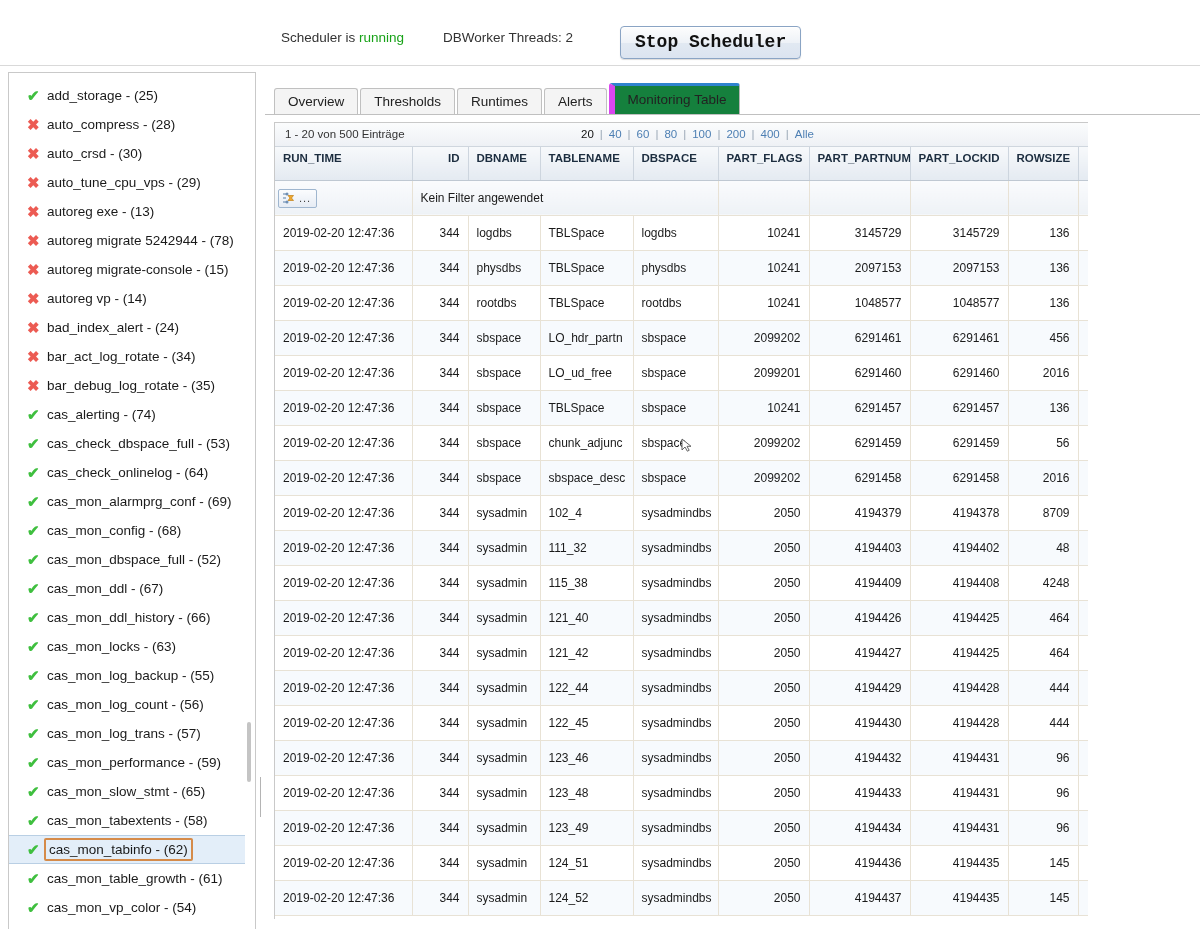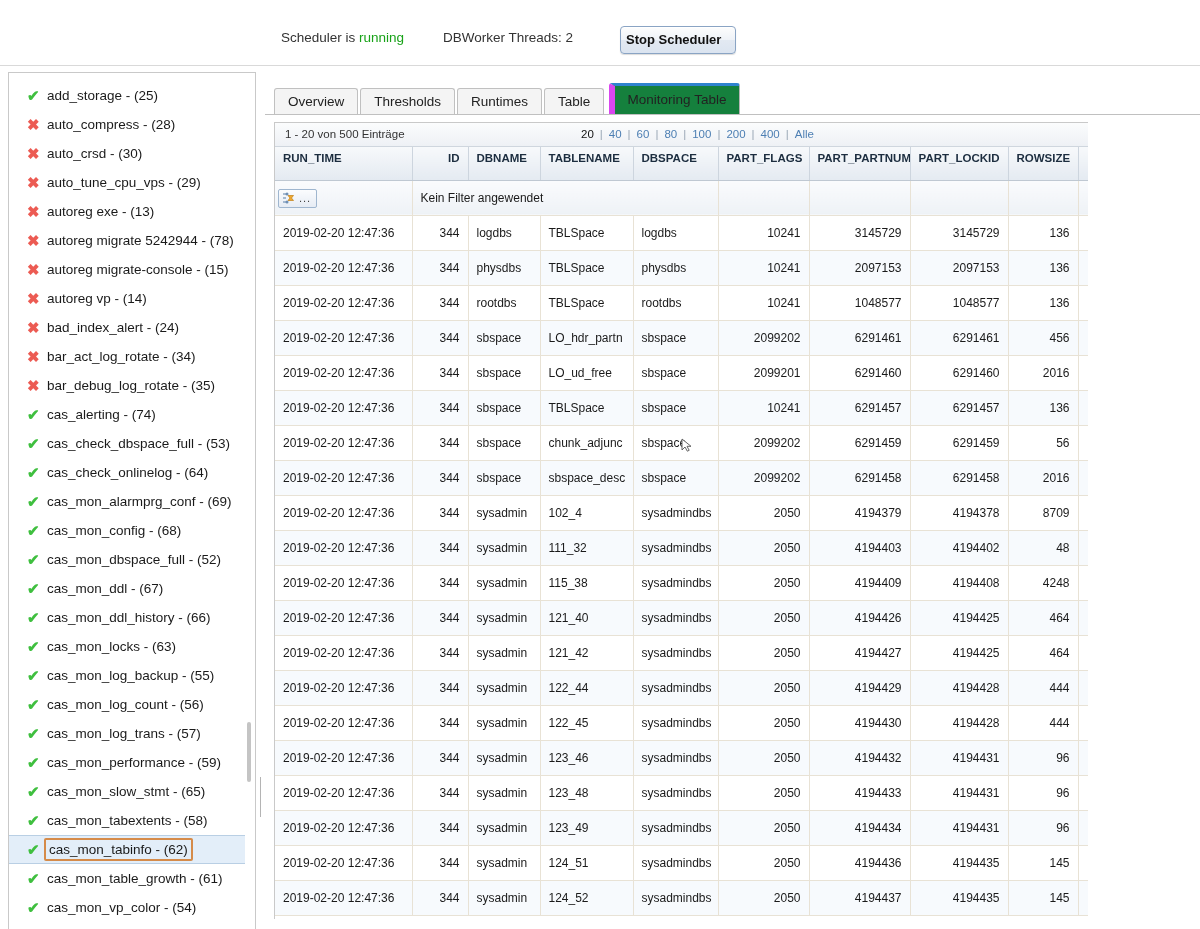--- a/index.html
+++ b/index.html
@@ -46,30 +46,30 @@
   }
   .header-threads {
     position: absolute;
     left: 443px; top: 30px;
     font-size: 13.5px;
     color: #333;
   }
   .btn-stop {
     position: absolute;
     left: 620px; top: 26px;
-    padding: 5px 14px 6px 5px;
-    font-size: 13px;
+    padding: 5px 14px 6px 14px;
+    font-size: 18px;
     font-weight: bold;
     color: #111;
     background: linear-gradient(to bottom, #fdfdfd 0%, #eef2f7 50%, #e2e9f2 51%, #dbe4f0 100%);
     border: 1px solid #8aa4c4;
     border-radius: 4px;
     box-shadow: 0 1px 1px rgba(0,0,0,.14), inset 0 1px 0 #fff;
     cursor: pointer;
-    font-family: Liberation Sans, sans-serif;
+    font-family: Liberation Mono, monospace;
   }
 
   
   .sidebar {
     position: absolute;
     left: 8px; top: 72px;
     width: 248px;
     height: 857px;
     border: 1px solid #c9c9c9;
     border-bottom: none;
@@ -489,21 +489,21 @@
   <div class="splitter">
     <div class="grip"></div>
   </div>
 
   <div class="main">
 
     <div class="tabstrip" id="tabstrip">
         <div class="tab" style="left: 9px;">Overview</div>
         <div class="tab" style="left: 95.2656px;">Thresholds</div>
         <div class="tab" style="left: 192.062px;">Runtimes</div>
-        <div class="tab" style="left: 279.094px;">Table</div>
+        <div class="tab" style="left: 279.094px;">Alerts</div>
         <div class="tab active" style="left: 343.609px;">Monitoring Table</div>
       </div>
 
     <div class="grid-wrap">
 
       <div class="pager">
         <div class="pager-count">1 - 20 von 500 Einträge</div>
         <div class="pager-sizes" id="pager-sizes">
             <span class="ps current">20</span>
             <span class="sep">|</span>

